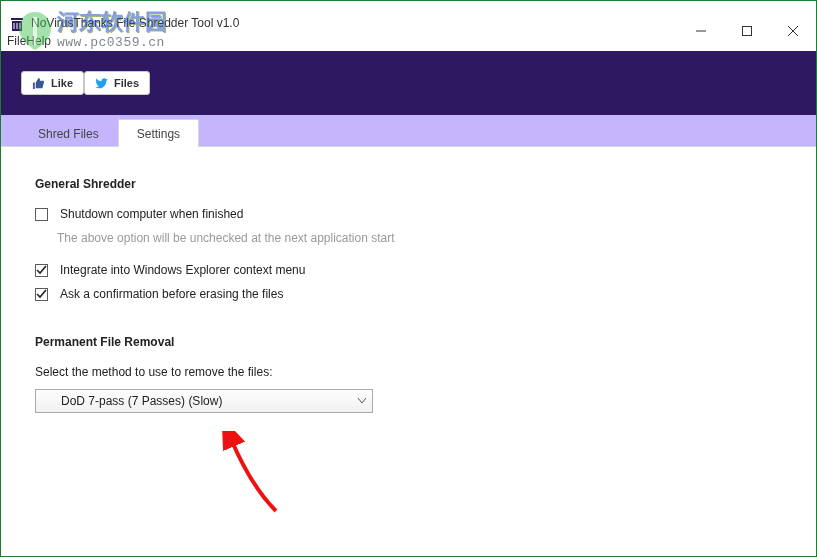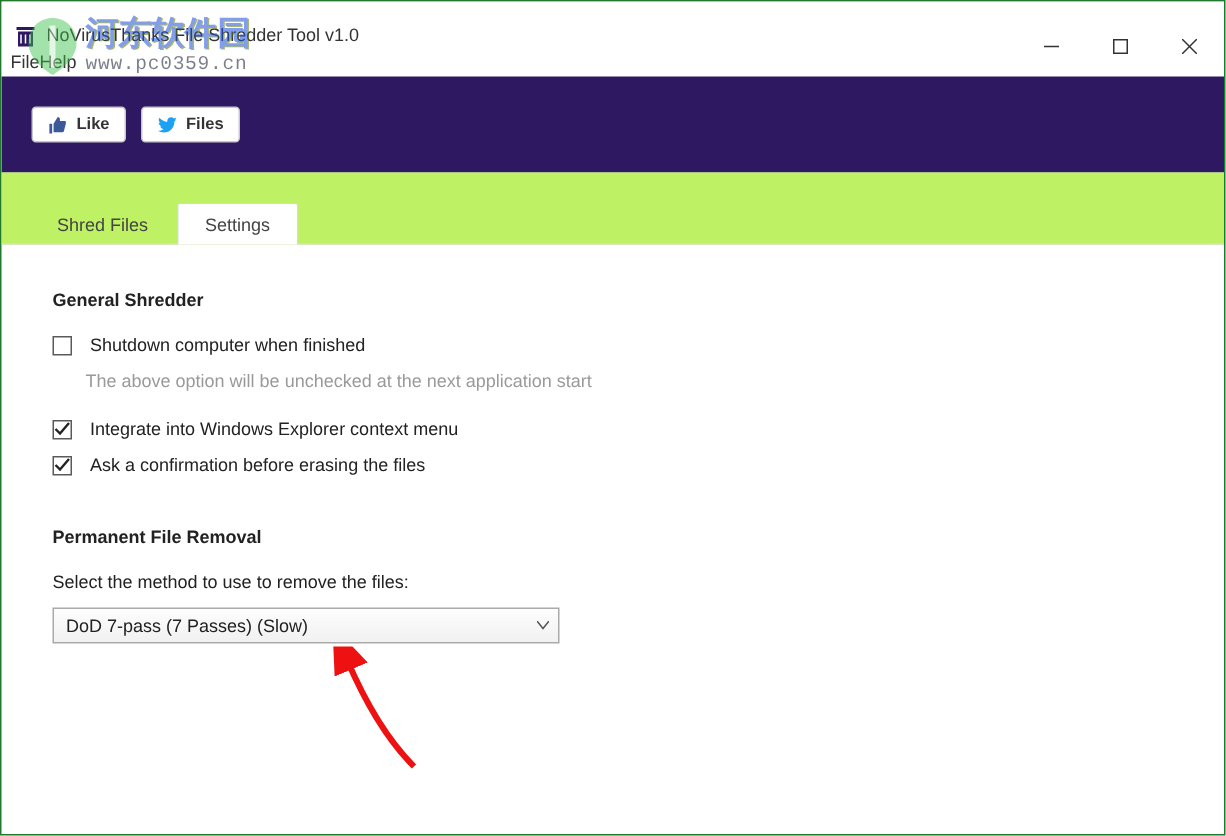--- a/index.html
+++ b/index.html
@@ -16,42 +16,42 @@
 
   
   .menubar { height: 20px; background: #fff; display: flex; align-items: center; padding-left: 6px; font-size: 12px; color: #333; }
   .menubar span { cursor: default; }
 
   
   .hero { background: #2e1861; height: 64px; display: flex; align-items: center; padding: 0 20px; }
   .hero-left { display: flex; align-items: center; gap: 14px; flex: 1; }
   .trash-icon { width: 28px; height: 34px; display: block; }
   .hero-title { color: #fff; font-size: 22px; font-weight: 300; letter-spacing: .5px; }
-  .social { display: flex; gap: 10px; }
+  .social { display: flex; }
   .socialbtn { height: 24px; border: 1px solid #c8c8c8; border-radius: 3px; background: #fff; display: flex; align-items: center; padding: 0 10px; gap: 6px; font-size: 11px; font-weight: 600; color: #333; }
   .soc-ico { width: 13px; height: 13px; display: block; }
 
   
-  .tabbar { height: 48px; background: #bef264; border-bottom: 1px solid #d7d7d7; display: flex; align-items: flex-end; padding-left: 18px; }
+  .tabbar { height: 32px; background: #c4b5fd; border-bottom: 1px solid #d7d7d7; display: flex; align-items: flex-end; padding-left: 18px; }
   .tab { padding: 7px 18px 6px; font-size: 12px; color: #444; border: 1px solid transparent; border-bottom: none; position: relative; top: 1px; background: transparent; }
   .tab.active { background: #fff; border-color: #d7d7d7; border-top-left-radius: 2px; border-top-right-radius: 2px; }
 
   
   .content { padding: 30px 34px; font-family: Verdana, "Segoe UI", sans-serif; }
   .section-heading { font-weight: 700; font-size: 12px; margin-bottom: 16px; color: #222; }
   .row { display: flex; align-items: center; gap: 12px; margin: 10px 0; }
   .checkbox { width: 13px; height: 13px; border: 1px solid #5a5a5a; display: flex; align-items: center; justify-content: center; }
   .chk-mark { width: 11px; height: 11px; }
   .chk-label { font-size: 12px; }
   .hint { color: #9a9a9a; font-size: 12px; margin: 6px 0 18px 22px; }
 
   .subhead { font-weight: 700; font-size: 12px; margin: 34px 0 16px; }
   .prompt { font-size: 12px; margin-bottom: 10px; }
 
-  .combo { width: 338px; height: 24px; border: 1px solid #aaa; background: linear-gradient(#fdfdfd,#f1f1f1); display: flex; align-items: center; padding: 0 8px; font-size: 12px; position: relative; }
+  .combo { width: 338px; height: 24px; border: 1px solid #aaa; background: linear-gradient(#fdfdfd,#f1f1f1); display: flex; align-items: center; padding: 0 25px; font-size: 12px; position: relative; }
   .combo-arrow { position: absolute; right: 6px; top: 50%; transform: translateY(-50%); }
   .combo-arrow svg { width: 8px; height: 6px; display: block; }
 
   
   .anno-arrow { position: absolute; left: 220px; top: 430px; pointer-events: none; }
 
   
   .watermark { position: absolute; left: 14px; top: 6px; opacity: .55; pointer-events: none; font-family: Arial, sans-serif; }
   .wm-top { font-size: 22px; font-weight: 700; color: #1d4ed8; text-shadow: 1px 1px 0 #5c7a00; }
   .wm-bot { font-size: 13px; color: #0f172a; letter-spacing: .5px; margin-top: -2px; font-family: Liberation Mono, monospace; }

